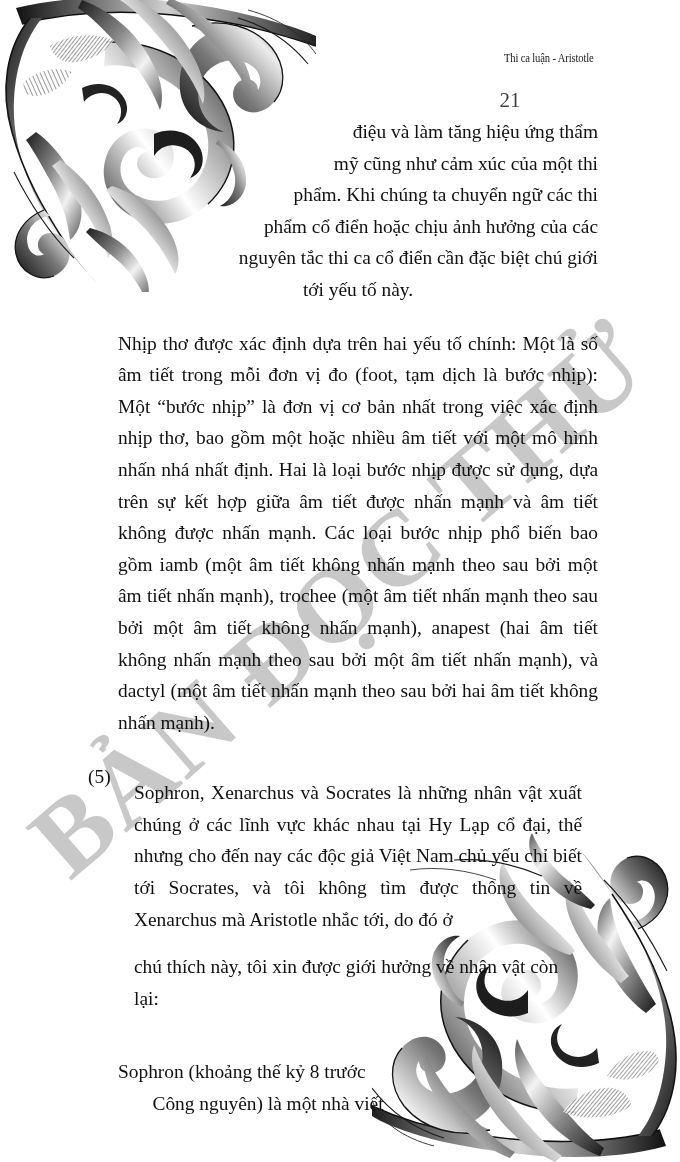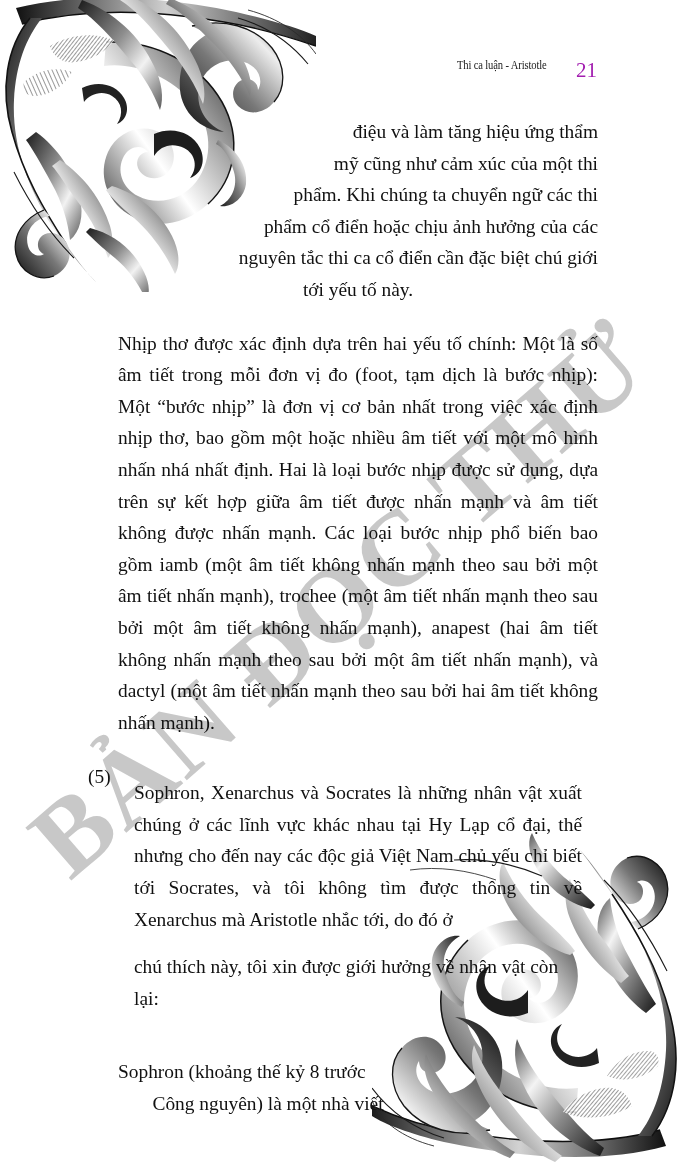--- a/index.html
+++ b/index.html
@@ -19,37 +19,38 @@
   }
 
   
   #header {
     position: absolute;
     top: 52px;
     right: 83px;
     display: flex;
     align-items: baseline;
     gap: 26px;
+    flex-direction: column;
   }
   #header .hdr-title {
     font-family: "Liberation Serif", "DejaVu Serif", serif;
     font-size: 11.5px;
     letter-spacing: -0.15px;
     color: #1a1a1a;
     transform: scaleX(0.92);
     transform-origin: right baseline;
     white-space: nowrap;
   }
   #header .hdr-pageno {
     font-family: "Liberation Serif", "DejaVu Serif", serif;
     font-size: 21px;
-    color: #a21caf;
+    color: #404040;
     line-height: 1;
     position: relative;
-    top: 8px;
+    top: 0;
   }
 
   
   .ornament {
     position: absolute;
     pointer-events: none;
     z-index: 1;
   }
   #ornament-top-left {
     top: -18px;

